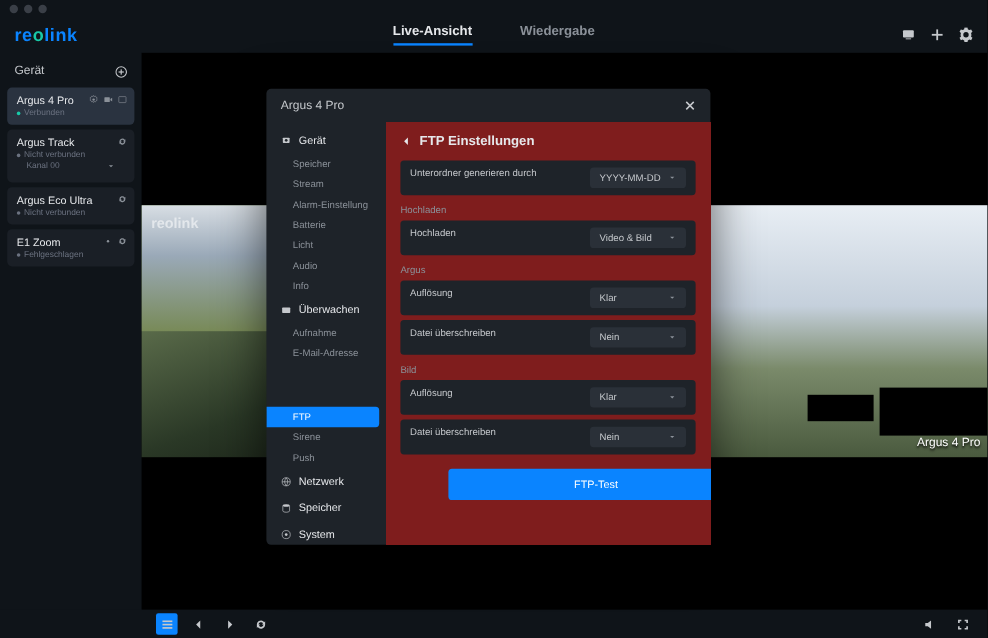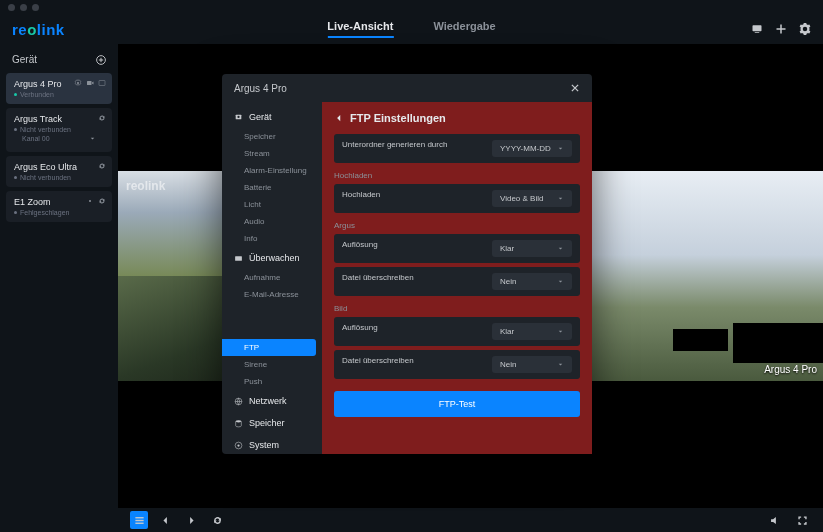--- a/index.html
+++ b/index.html
@@ -56,21 +56,21 @@
 
 .settings-pane { flex: 1; background: #7f1d1d; padding: 10px 12px; overflow-y: auto; font-size: 9px; }
 .pane-title { display: flex; align-items: center; gap: 6px; font-size: 11px; font-weight: 600; color: #e6e8eb; margin-bottom: 10px; }
 .pane-title svg { width: 10px; height: 10px; fill: #e6e8eb; cursor:pointer;}
 .group-label { font-size: 8px; color: #8b9199; margin: 8px 0 4px; }
 .row { display: flex; justify-content: space-between; background: #1e2329; border-radius: 3px; padding: 6px 8px; margin-bottom: 4px; }
 .row-label { font-size: 8px; color: #c5c8cc; }
 .row-label.dim{color:#5a6068;}
 .select { background: #2a3038; border-radius: 3px; padding: 4px 8px; font-size: 8px; color: #c5c8cc; display: flex; align-items: center; justify-content: space-between; width: 80px; cursor:pointer;}
 .select svg { width: 7px; height: 7px; fill: #8b9199; }
-.btn-primary { width: 100%; background: #0a84ff; color: #fff; border: none; border-radius: 3px; padding: 8px; font-size: 9px; margin-top: 8px; cursor:pointer;}
+.btn-primary { width: 100%; background: #0a84ff; color: #fff; border: none; border-radius: 3px; padding: 8px; font-size: 9px; margin-top: 8px; cursor:pointer;margin-left:40px;}
 
 .bottombar { height: 24px; background: #0f1419; display: flex; align-items: center; padding: 0 12px; gap: 10px; }
 .bottombar .left { display: flex; gap: 8px; align-items: center; margin-left:118px;}
 .bottombar .right { margin-left: auto; display: flex; gap: 10px; }
 .bottombar svg { width: 11px; height: 11px; fill: #c5c8cc; }
 .bb-btn { width:18px;height:18px;display:flex;align-items:center;justify-content:center;border-radius:2px;cursor:pointer;}
 .bb-btn.active{background:#0a84ff;}
 
 ::-webkit-scrollbar{width:4px}::-webkit-scrollbar-thumb{background:#2a3038;border-radius:2px}
 </style>

